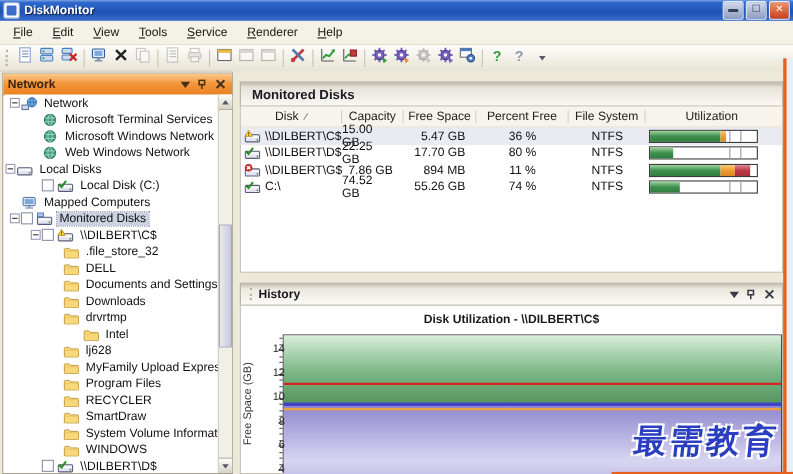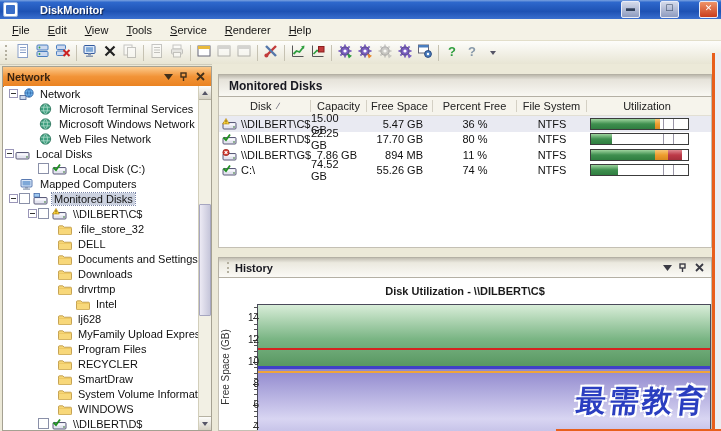--- a/index.html
+++ b/index.html
@@ -1,20 +1,20 @@
 <!DOCTYPE html>
 <html><head>
 <meta charset="utf-8">
 <style>
   html,body{margin:0;padding:0;background:#888;}
   .app{position:relative;width:721px;height:431px;overflow:hidden;background:#ece9d8;
        font-family:"Liberation Sans",sans-serif;-webkit-font-smoothing:antialiased;}
   
   .titlebar{position:absolute;left:0;top:0;right:0;height:19px;display:flex;align-items:center;padding:0 3px;
-    background:linear-gradient(180deg,#7ba2e0 0%,#2e68cc 12%,#1e52b4 60%,#3a6fce 100%);gap:18px;}
+    background:linear-gradient(180deg,#7ba2e0 0%,#2e68cc 12%,#1e52b4 60%,#3a6fce 100%);}
   .app-icon{width:13px;height:13px;background:#fff;border:1px solid #9ab4e0;border-radius:2px;margin-right:4px;position:relative;flex:none;}
   .app-icon::after{content:"";position:absolute;inset:2px;background:#3a6ec8;border-radius:1px;}
   .title-text{color:#fff;font-weight:bold;font-size:11px;flex:1;text-shadow:1px 1px 1px #12234a;}
   .win-btn{width:17px;height:15px;margin-left:2px;border:1px solid #e8ecf8;border-radius:2px;
     font-size:9px;line-height:13px;text-align:center;color:#fff;flex:none;}
   .btn-min,.btn-max{background:linear-gradient(180deg,#d4daea,#8e9cc0);color:#30405a;}
   .btn-close{background:linear-gradient(180deg,#ef9468,#c93d1c);}
   
   .menubar{position:absolute;top:19px;left:0;right:0;height:21px;background:#f4f2e6;
     border-bottom:1px solid #e2deca;display:flex;align-items:center;padding-left:3px;}
@@ -380,21 +380,21 @@
           <span class="tlabel">Microsoft Windows Network</span>
         </div>
         <div class="trow" style="padding-left: 23px;">
           <span class="slot"></span>
           <span class="ticon">
             <svg width="15" height="12" viewBox="0 0 14 12">
               <circle cx="7" cy="6" r="5.2" fill="#3fa080" stroke="#1f6a50" stroke-width="0.8"></circle>
               <path d="M2.2 4.2h9.6M2.2 7.8h9.6M7 0.8c-2.6 2.6-2.6 7.8 0 10.4M7 0.8c2.6 2.6 2.6 7.8 0 10.4" stroke="#d0ecdf" fill="none" stroke-width="0.6"></path>
             </svg>
           </span>
-          <span class="tlabel">Web Files Network</span>
+          <span class="tlabel">Web Windows Network</span>
         </div>
         <div class="trow" style="">
           <span class="slot">
             <span class="expander"></span>
           </span>
           <span class="ticon">
             <svg width="15" height="12" viewBox="0 0 14 12">
               <rect x="0.5" y="4.5" width="13" height="6.5" rx="1" fill="#e4e4f0" stroke="#5a5a78"></rect>
               <rect x="1.5" y="5.5" width="11" height="2" fill="#f8f8fc"></rect>
               <circle cx="11.5" cy="9" r="0.9" fill="#6a9a6a"></circle>

